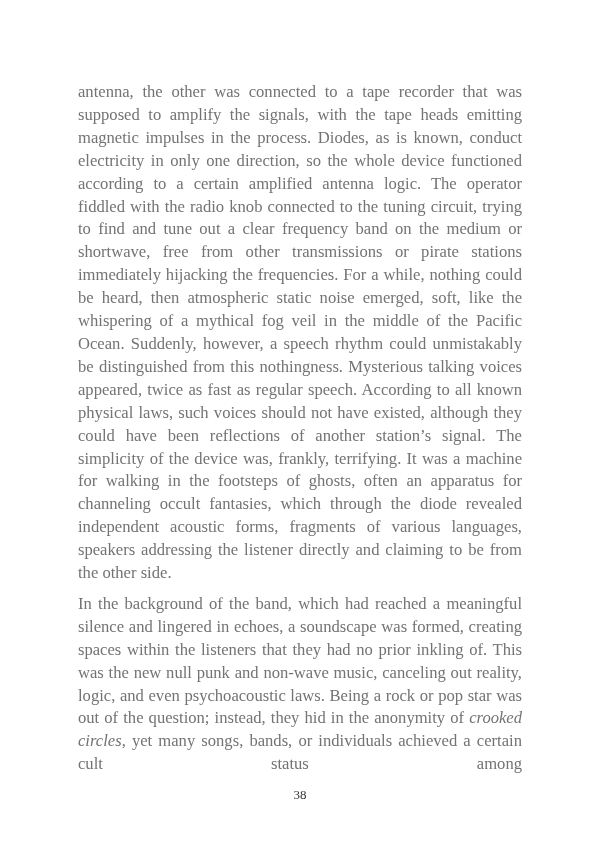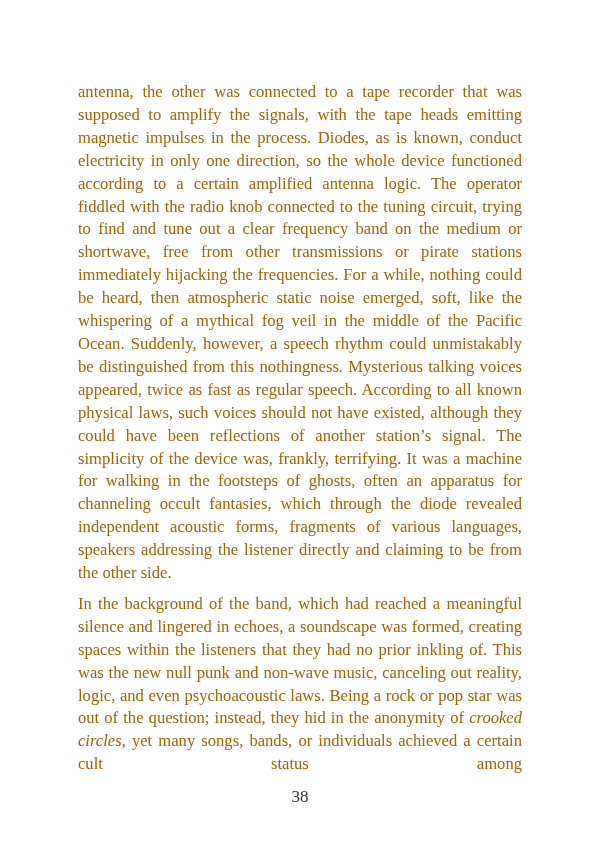--- a/index.html
+++ b/index.html
@@ -21,21 +21,21 @@
       background: #ffffff;
     }
     .text-block {
       position: absolute;
       left: 78px;
       top: 81px;
       width: 444px;
       font-family: "Liberation Serif", "DejaVu Serif", serif;
       font-size: 16.6px;
       line-height: 22.9px;
-      color: #a16207;
+      color: #737373;
       text-align: justify;
     }
     .para {
       margin: 0;
       text-align: justify;
       hyphens: none;
     }
     .para + .para {
       margin-top: 8px;
     }
@@ -45,21 +45,21 @@
     .last-line-justify {
       text-align-last: justify;
     }
     .page-number {
       position: absolute;
       left: 0;
       top: 787px;
       width: 600px;
       text-align: center;
       font-family: "Liberation Serif", "DejaVu Serif", serif;
-      font-size: 17px;
+      font-size: 13px;
       color: #333333;
     }
   </style>
 </head>
 <body>
 
 <div class="page">
   <div class="text-block">
     <p class="para">
       <span>antenna, the other was connected to a tape recorder that was supposed to amplify the signals, with the tape heads emitting magnetic impulses in the process. Diodes, as is known, conduct electricity in only one direction, so the whole device functioned according to a certain amplified antenna logic. The operator fiddled with the radio knob connected to the tuning circuit, trying to find and tune out a clear frequency band on the medium or shortwave, free from other transmissions or pirate stations immediately hijacking the frequencies. For a while, nothing could be heard, then atmospheric static noise emerged, soft, like the whispering of a mythical fog veil in the middle of the Pacific Ocean. Suddenly, however, a speech rhythm could unmistakably be distinguished from this nothingness. Mysterious talking voices appeared, twice as fast as regular speech. According to all known physical laws, such voices should not have existed, although they could have been reflections of another station’s signal. The simplicity of the device was, frankly, terrifying. It was a machine for walking in the footsteps of ghosts, often an apparatus for channeling occult fantasies, which through the diode revealed independent acoustic forms, fragments of various languages, speakers addressing the listener directly and claiming to be from the other side.</span>

